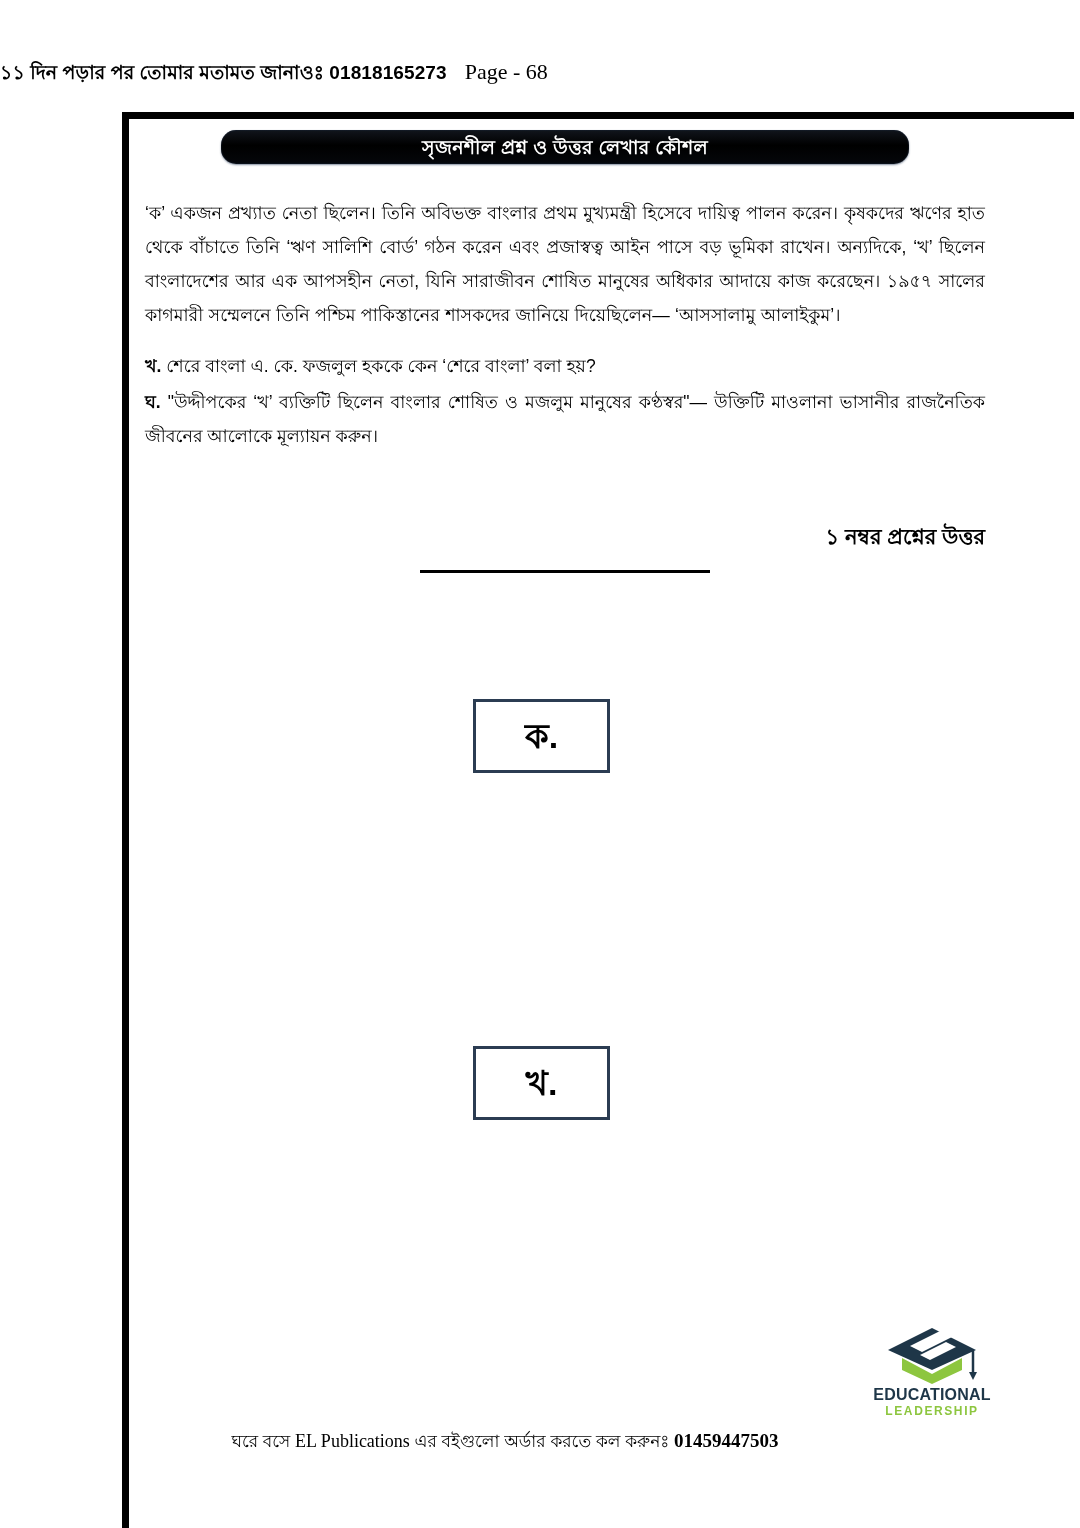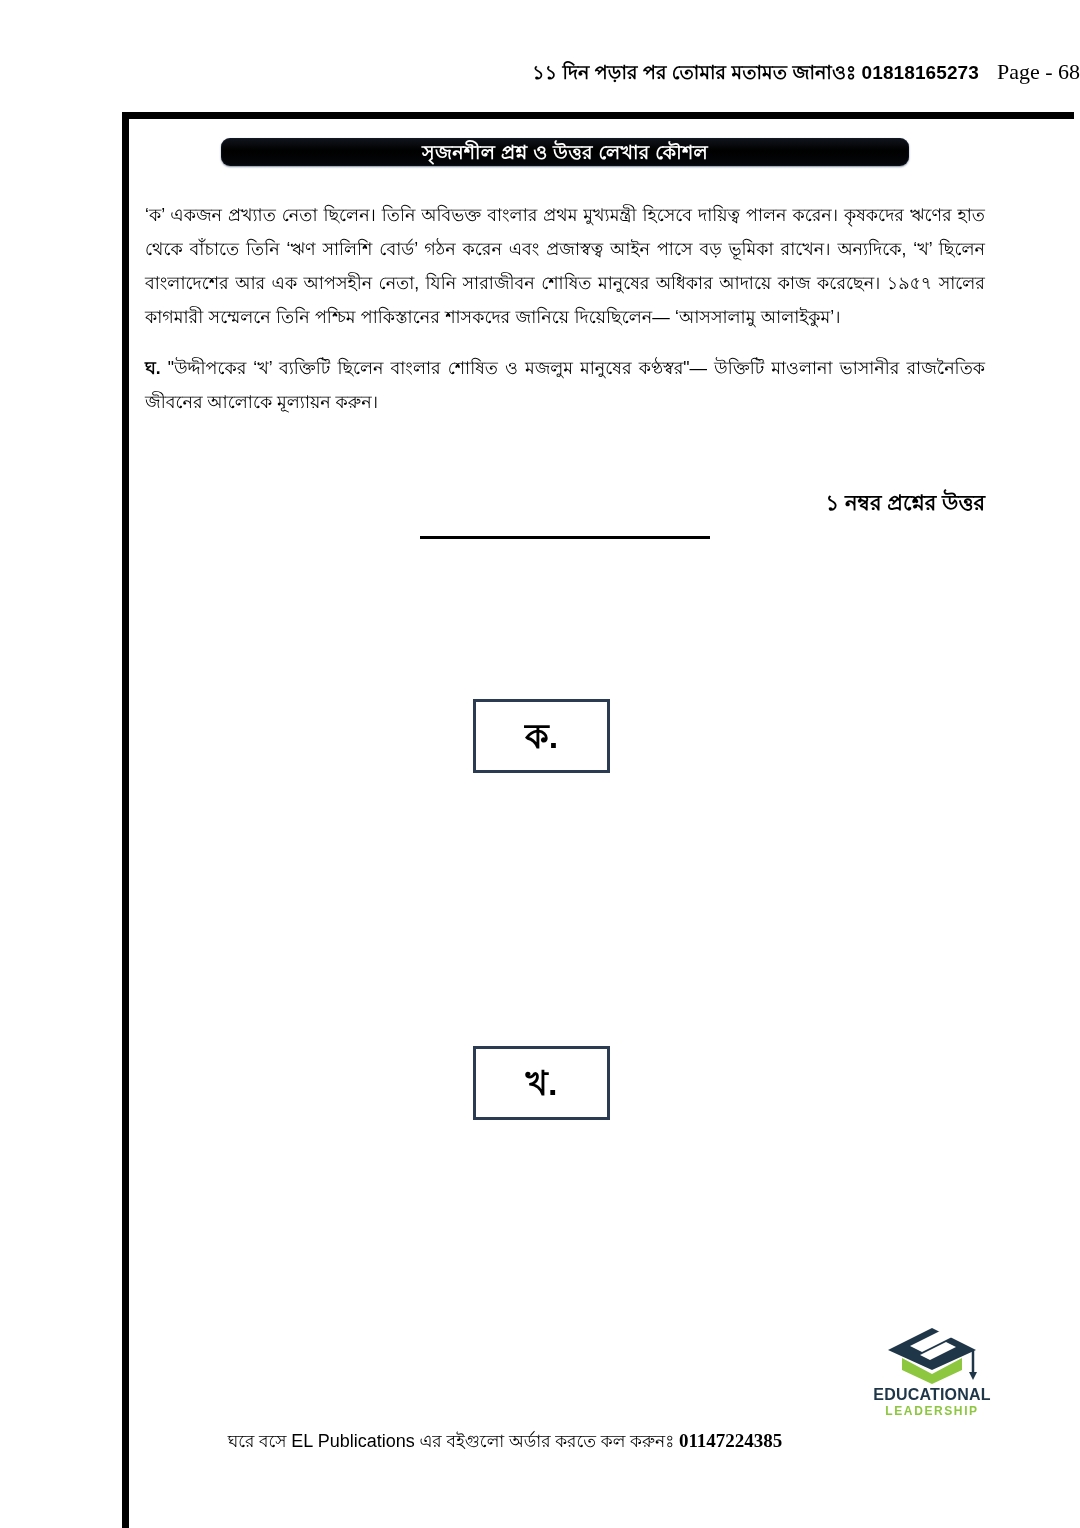--- a/index.html
+++ b/index.html
@@ -15,21 +15,21 @@
     color: #000000;
     overflow: hidden;
   }
 
   
   .page-header {
     position: absolute;
     top: 58px;
     left: 0;
     width: 1080px;
-    text-align: right;
+    text-align: left;
     white-space: nowrap;
   }
   .page-header .bn-head {
     font-family: "Liberation Sans", "DejaVu Sans", sans-serif;
     font-weight: bold;
     font-size: 19px;
     letter-spacing: 0.1px;
   }
   .page-header .page-num {
     font-family: "Liberation Serif", "DejaVu Serif", serif;
@@ -52,23 +52,23 @@
   .content {
     position: absolute;
     left: 145px;
     top: 126px;
     width: 840px;
   }
 
   
   .title-banner {
     width: 688px;
-    margin: 12px auto;
-    height: 28px;
-    border-radius: 9px;
+    margin: 4px auto;
+    height: 34px;
+    border-radius: 15px;
     background: linear-gradient(180deg,#11151c 0%, #000000 45%, #05070b 100%);
     box-shadow: 0 1px 2px rgba(30,50,80,0.55), inset 0 0 2px #1b2a40;
     display: flex;
     align-items: center;
     justify-content: center;
   }
   .title-banner .title-text {
     color: #ffffff;
     font-family: "Liberation Sans", "DejaVu Sans", sans-serif;
     font-weight: bold;
@@ -157,21 +157,21 @@
     position: absolute;
     left: 0;
     top: 1428px;
     width: 1010px;
     text-align: center;
     font-family: "Liberation Sans", "DejaVu Sans", sans-serif;
     font-size: 17px;
     white-space: nowrap;
   }
   .footer-text .serif-bit {
-    font-family: Liberation Sans, sans-serif;
+    font-family: Liberation Serif, serif;
     font-size: 18px;
   }
   .footer-text .phone {
     font-weight: bold;
     font-family: "Liberation Serif", "DejaVu Serif", serif;
     font-size: 19px;
   }
 
   
   .logo {
@@ -216,41 +216,45 @@
 <div class="content">
 
   <div class="title-banner">
     <span class="title-text">সৃজনশীল প্রশ্ন ও উত্তর লেখার কৌশল</span>
   </div>
 
   <div class="stimulus">‘ক’ একজন প্রখ্যাত নেতা ছিলেন। তিনি অবিভক্ত বাংলার প্রথম মুখ্যমন্ত্রী হিসেবে দায়িত্ব পালন করেন। কৃষকদের ঋণের হাত থেকে বাঁচাতে তিনি ‘ঋণ সালিশি বোর্ড’ গঠন করেন এবং প্রজাস্বত্ব আইন পাসে বড় ভূমিকা রাখেন। অন্যদিকে, ‘খ’ ছিলেন বাংলাদেশের আর এক আপসহীন নেতা, যিনি সারাজীবন শোষিত মানুষের অধিকার আদায়ে কাজ করেছেন। ১৯৫৭ সালের কাগমারী সম্মেলনে তিনি পশ্চিম পাকিস্তানের শাসকদের জানিয়ে দিয়েছিলেন— ‘আসসালামু আলাইকুম’।</div>
 
   <div class="questions">
     <div class="q-row">
+      <span class="q-marker">খ.</span>
+      <span>শেরে বাংলা এ. কে. ফজলুল হককে কেন ‘শেরে বাংলা’ বলা হয়?</span>
+    </div>
+    <div class="q-row">
       <span class="q-marker">ঘ.</span>
       <span>"উদ্দীপকের ‘খ’ ব্যক্তিটি ছিলেন বাংলার শোষিত ও মজলুম মানুষের কণ্ঠস্বর"— উক্তিটি মাওলানা ভাসানীর রাজনৈতিক জীবনের আলোকে মূল্যায়ন করুন।</span>
     </div>
   </div>
 
   <div class="answer-heading-wrap">
     <div class="answer-heading">১ নম্বর প্রশ্নের উত্তর</div>
     <div class="answer-rule"></div>
   </div>
 
 </div>
 
 <div class="answer-box box-ka-pos">
   <span class="box-label">ক.</span>
 </div>
 <div class="answer-box box-kha-pos">
   <span class="box-label">খ.</span>
 </div>
 
 <div class="footer-text">
-  <span>ঘরে বসে </span><span class="serif-bit">EL Publications</span><span> এর বইগুলো অর্ডার করতে কল করুনঃ </span><span class="phone">01147224385</span>
+  <span>ঘরে বসে </span><span class="serif-bit">EL Publications</span><span> এর বইগুলো অর্ডার করতে কল করুনঃ </span><span class="phone">01459447503</span>
 </div>
 
 <div class="logo">
   <svg class="logo-mark" viewBox="0 0 104 62">
 
     <path d="M22 34 L52 50 L82 34 L82 46 L52 60 L22 46 Z" fill="#8dc63f"></path>
 
     <path d="M52 4 L96 26 L52 46 L8 26 Z" fill="#1e3648"></path>
     <path d="M30 22 L62 6 L74 12 L42 28 Z" fill="#ffffff"></path>
     <path d="M40 31 L66 18 L76 23 L50 36 Z" fill="#ffffff"></path>

